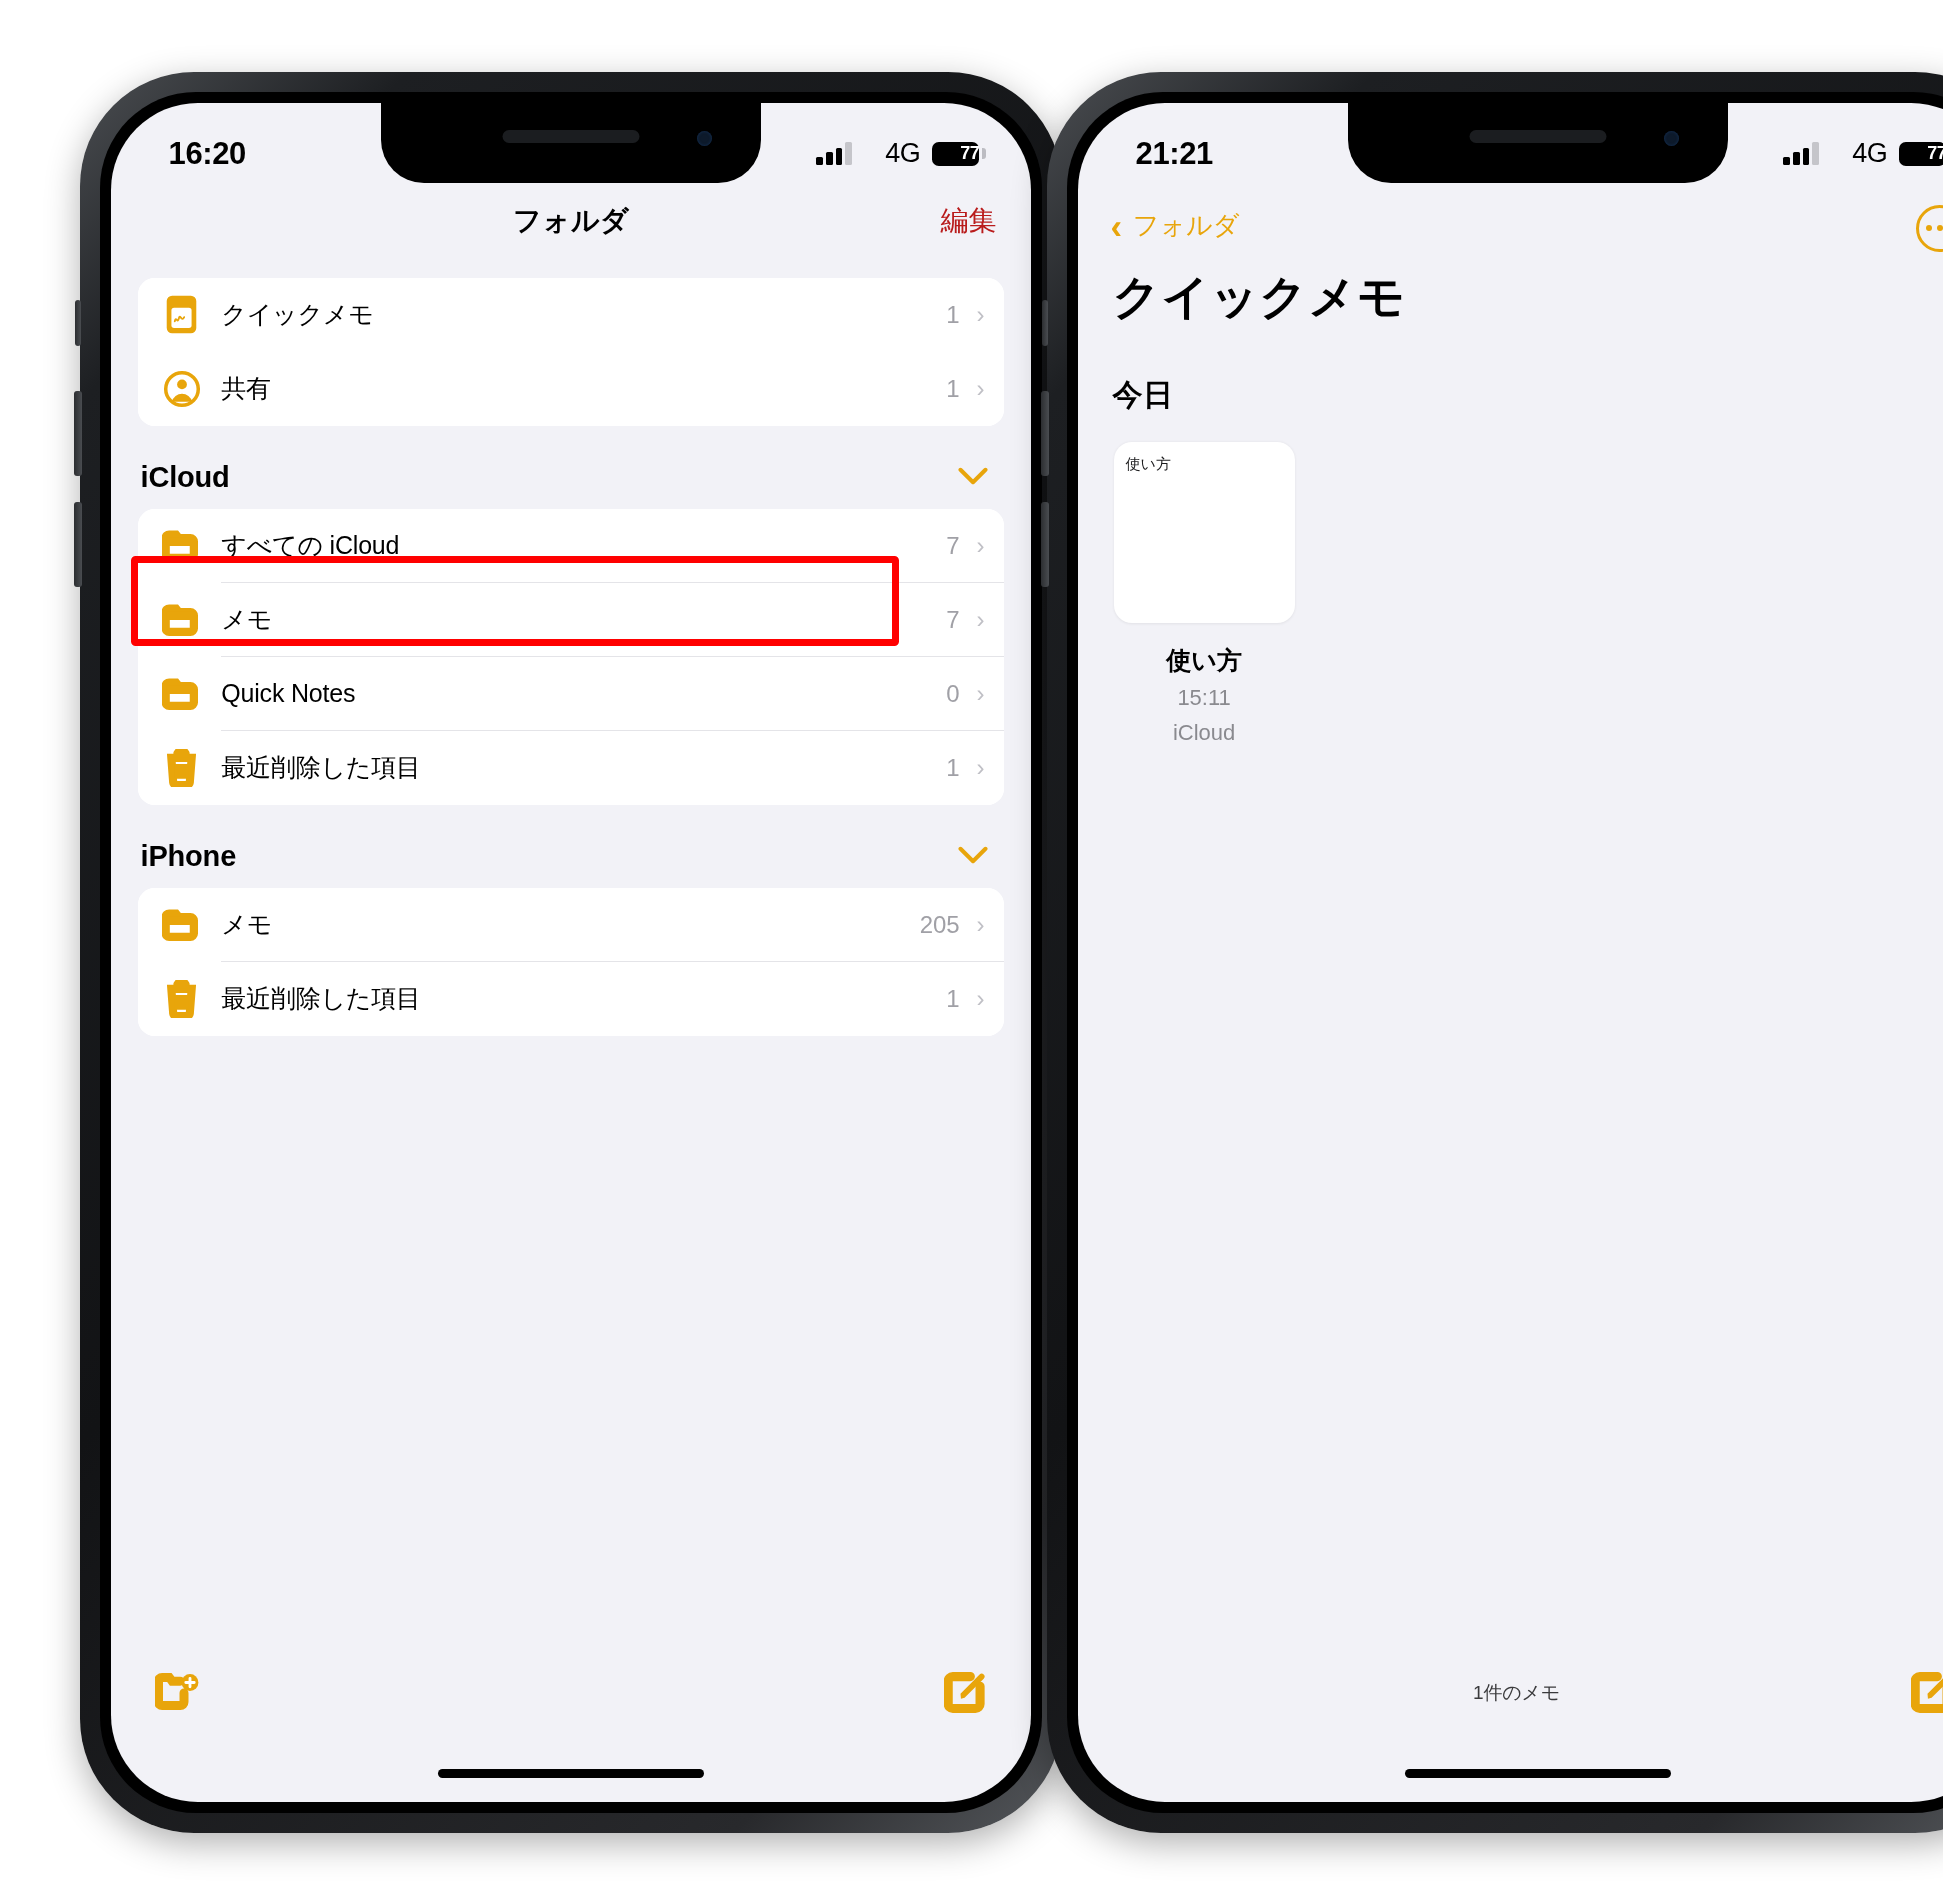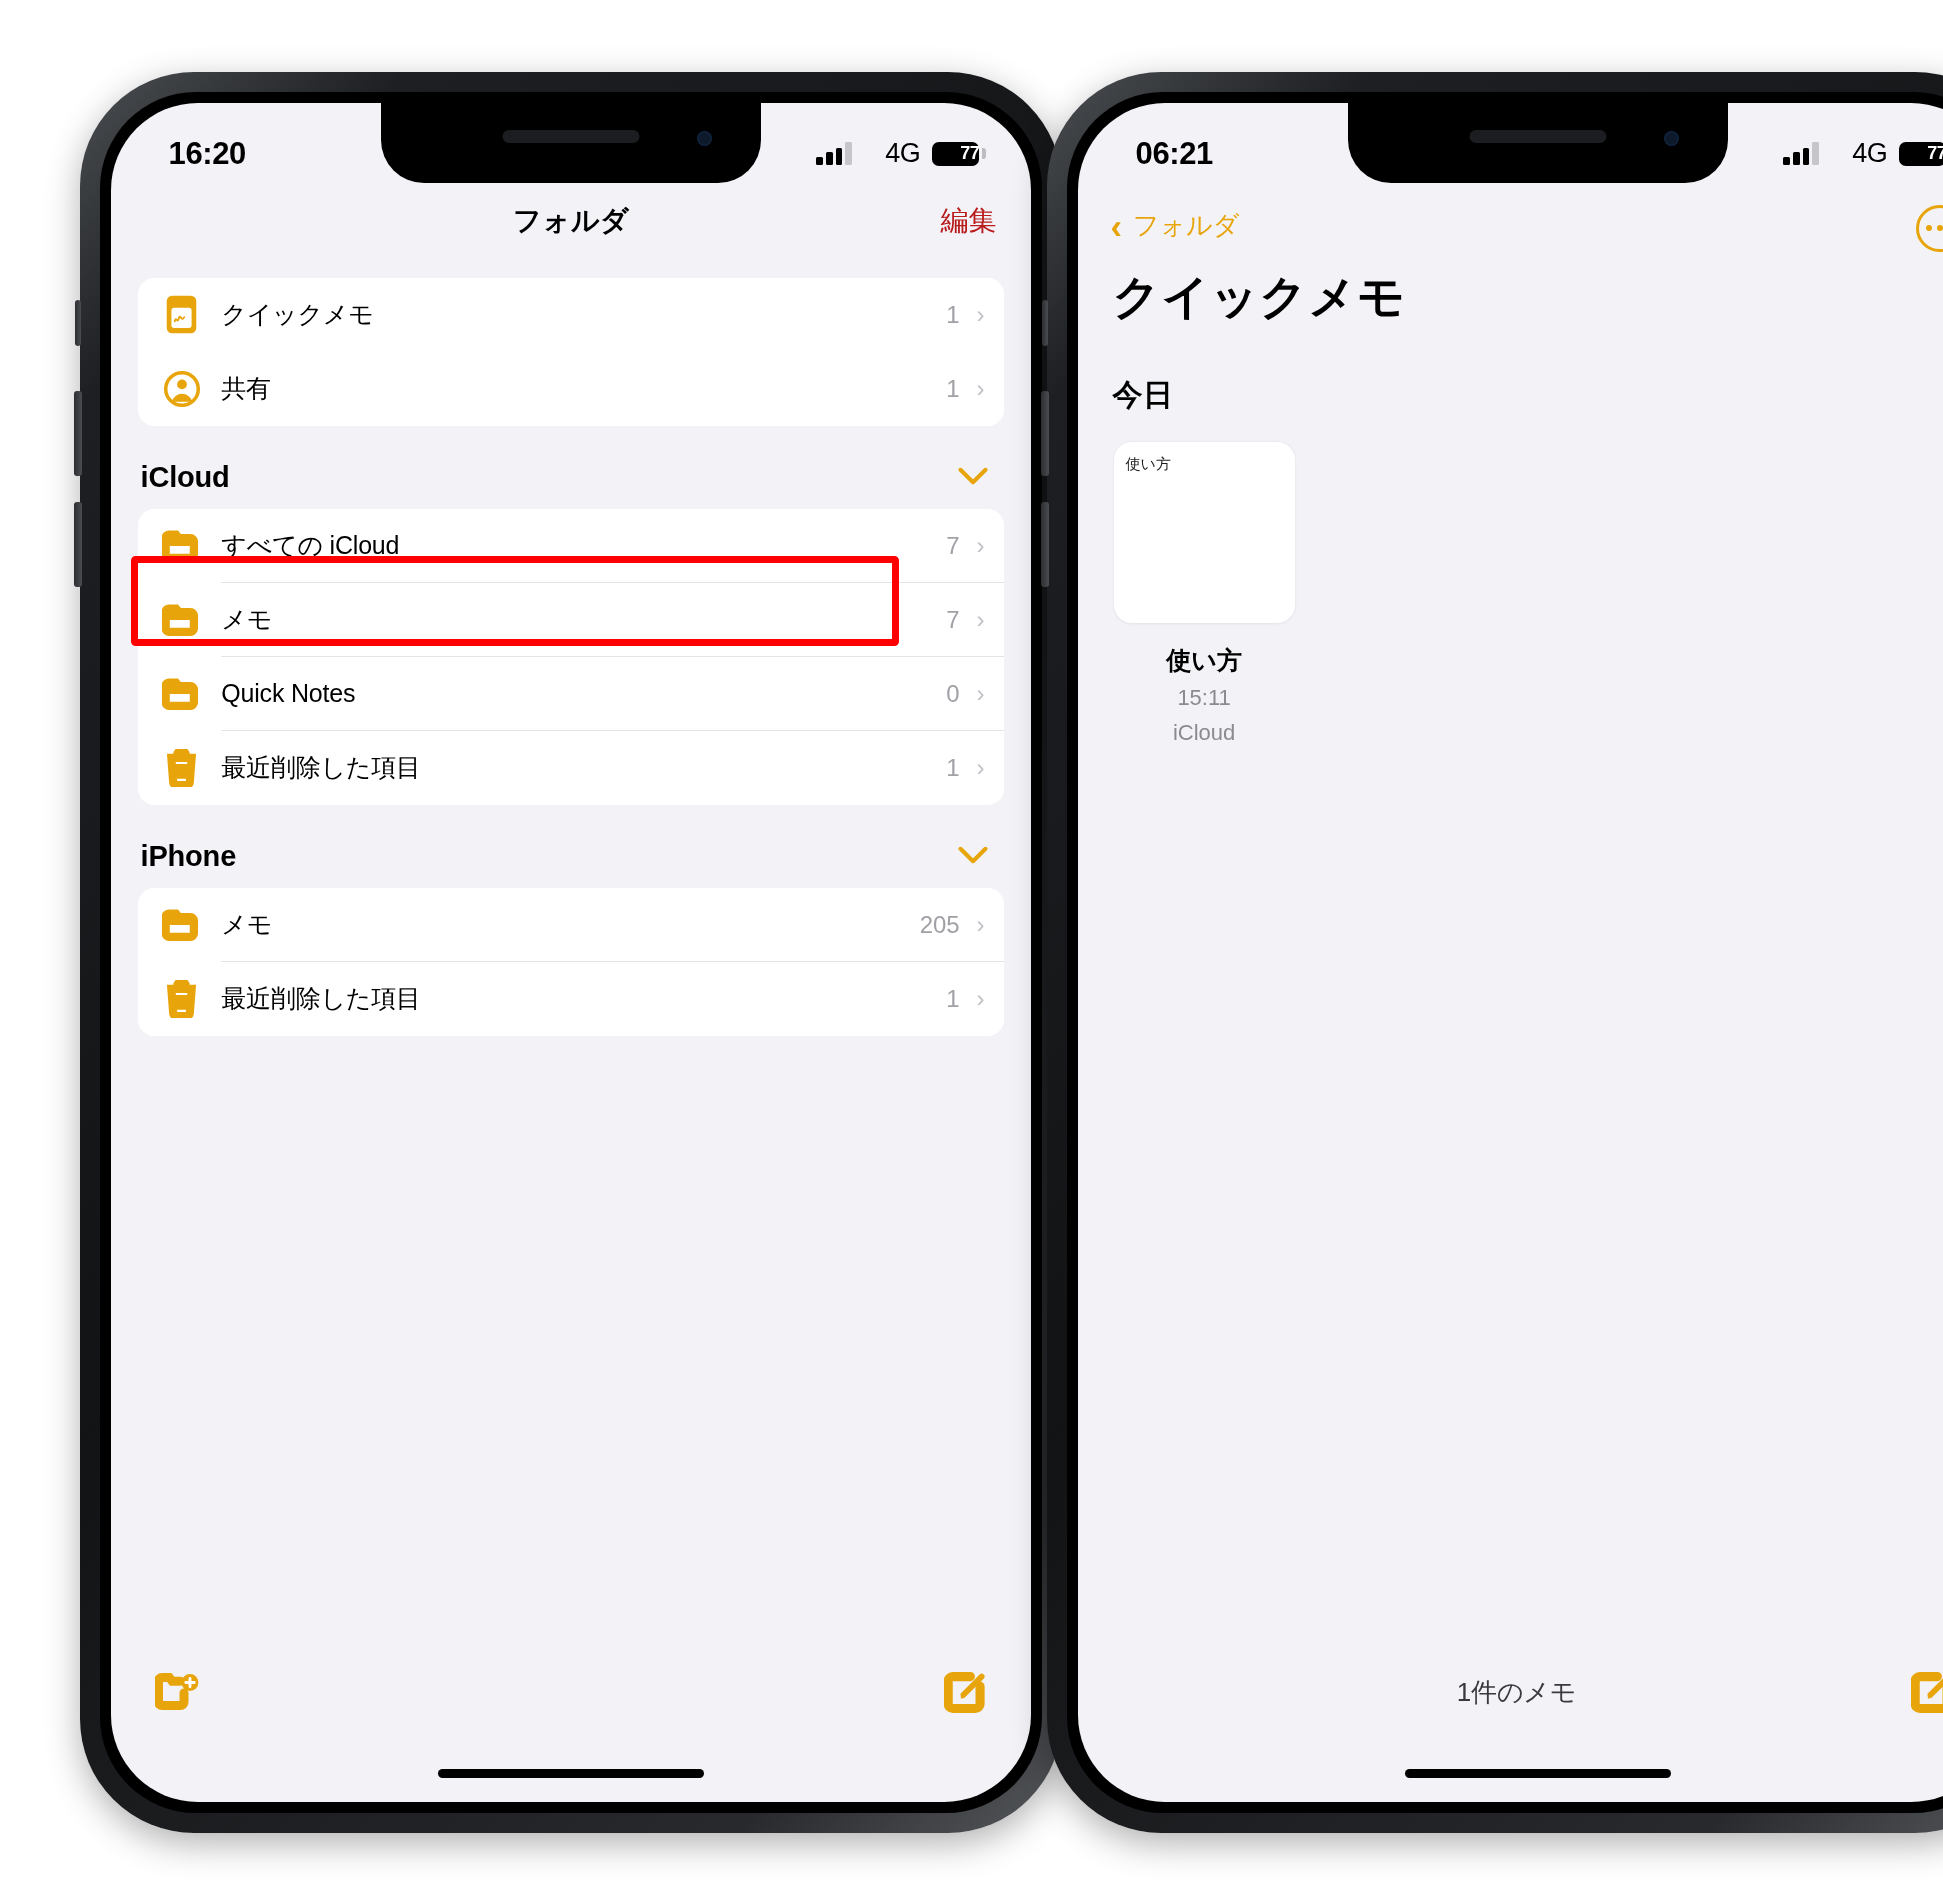--- a/index.html
+++ b/index.html
@@ -280,21 +280,21 @@
   .toolbar {
     position: absolute;
     left: 0; right: 0; bottom: 73px;
     height: 73px;
     display: flex;
     align-items: center;
     justify-content: space-between;
     padding: 0 44px;
   }
   .toolbar .spacer { flex: 1; }
-  .tb-count { font-size: 26px; color: #3a3a3c; letter-spacing: -0.2px; }
+  .tb-count { font-size: 19px; color: #3a3a3c; letter-spacing: -0.2px; }
 
   .home-indicator {
     position: absolute;
     bottom: 24px;
     left: 50%;
     transform: translateX(-50%);
     width: 266px; height: 9px;
     border-radius: 4.6px;
     background: #000;
   }
@@ -581,21 +581,21 @@
 
     <div class="bezel">
       <div class="screen">
 
         <div class="notch">
           <div class="speaker"></div>
           <div class="camera"></div>
         </div>
 
         <div class="statusbar">
-          <div class="sb-time">06:21</div>
+          <div class="sb-time">21:21</div>
           <div class="sb-right">
             <span class="signal">
                 <i></i>
                 <i></i>
                 <i></i>
                 <i></i>
               </span>
             <span class="sb-net">4G</span>
             <span class="battery">
               <span>77</span>

